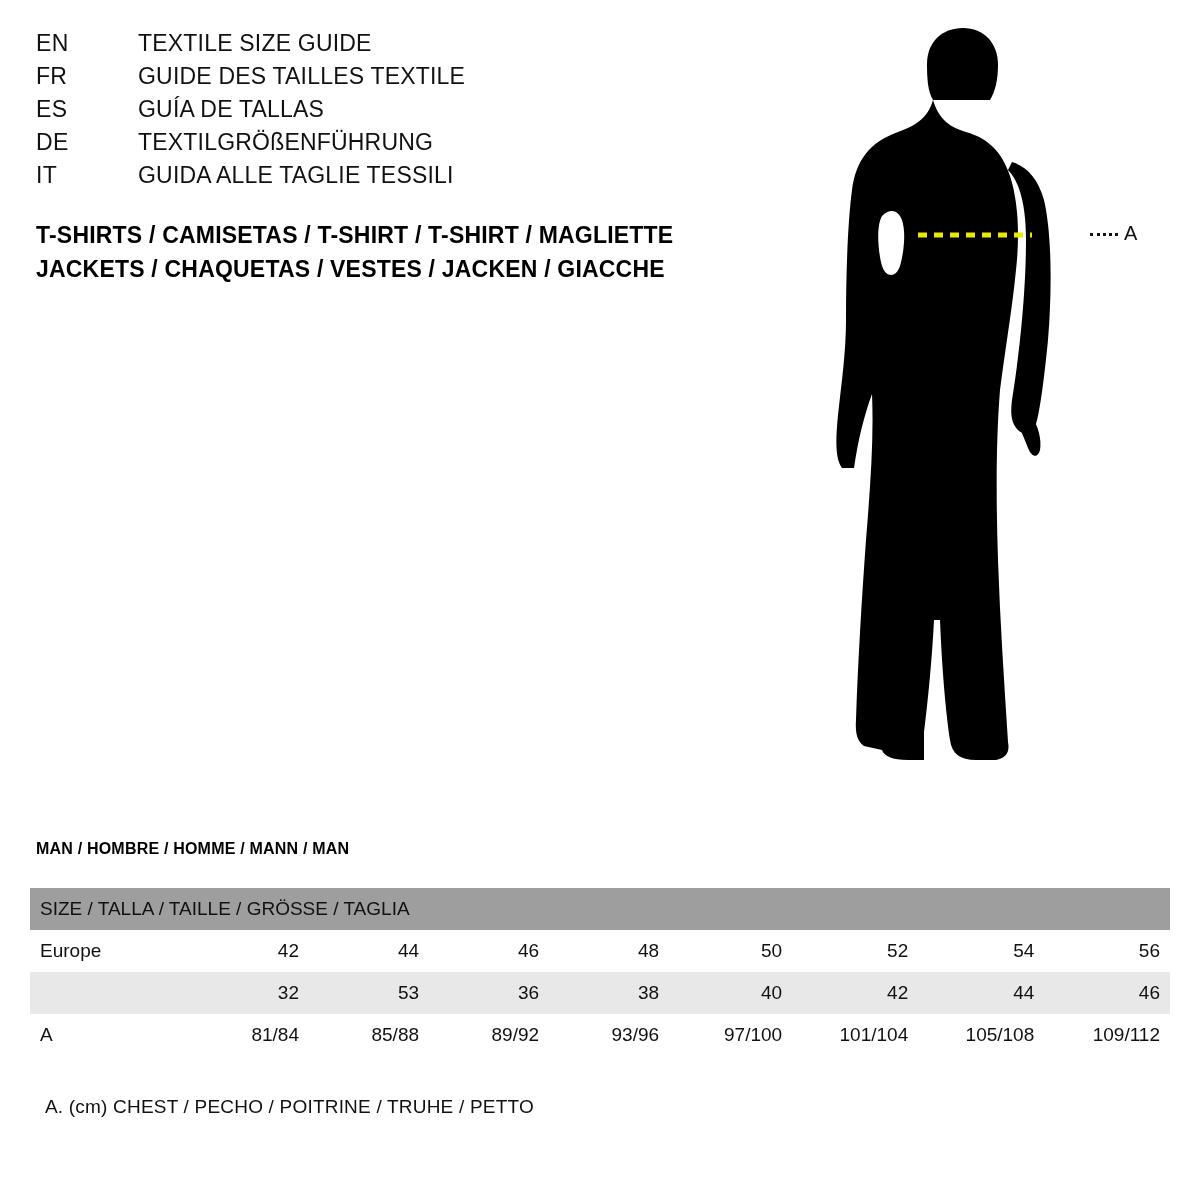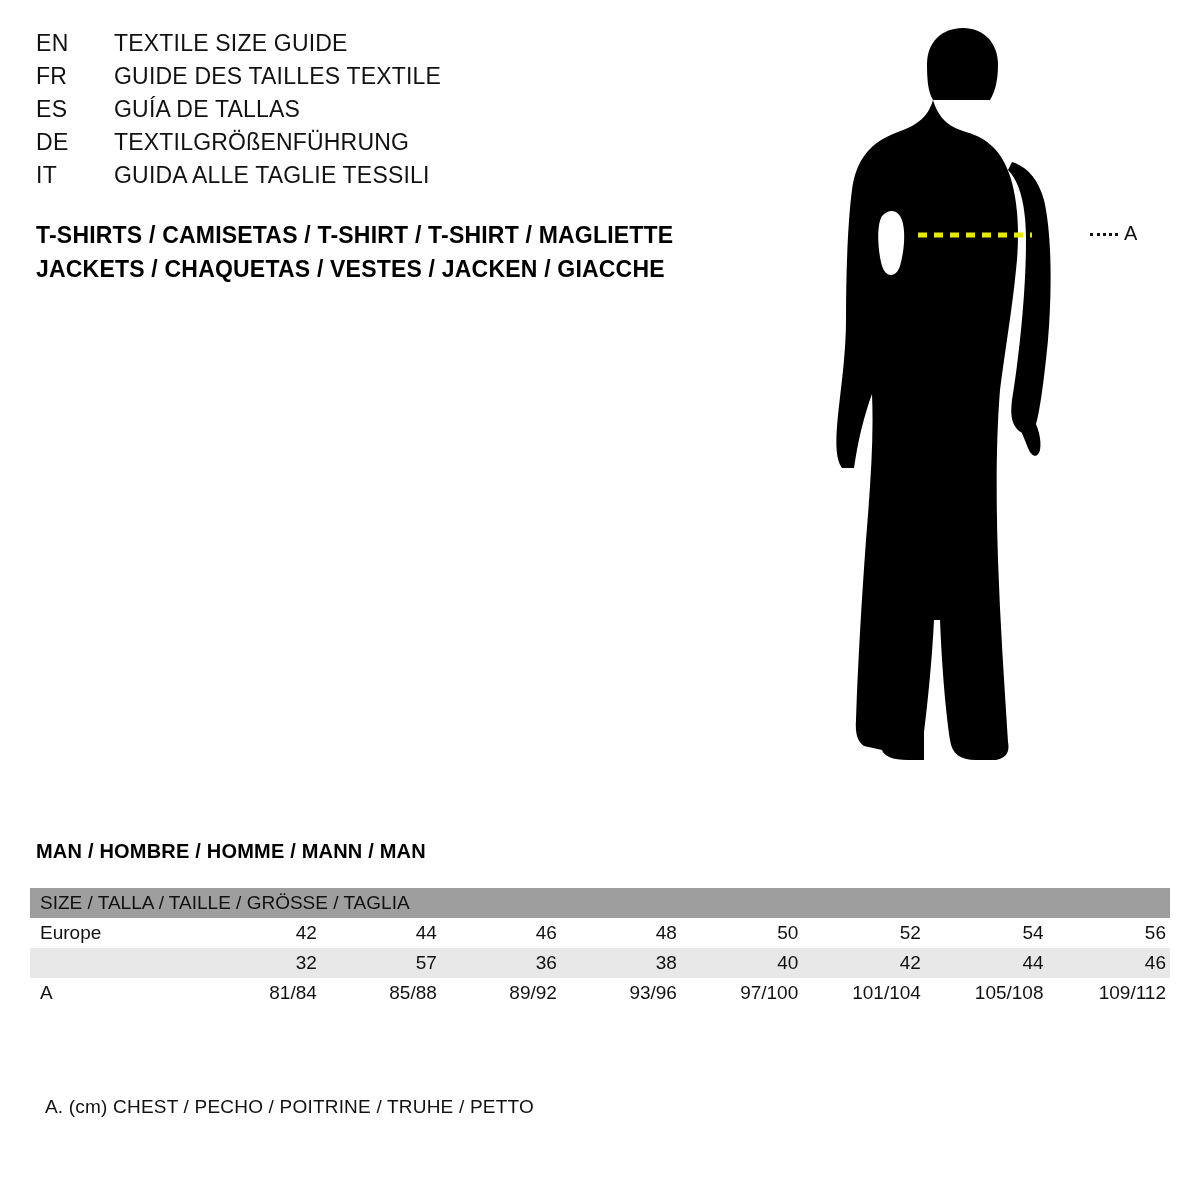--- a/index.html
+++ b/index.html
@@ -32,20 +32,21 @@
     width: 78px;
     font-size: 23px;
     letter-spacing: 0.3px;
     color: #111;
   }
   .lang-text {
     font-size: 23px;
     letter-spacing: 0.2px;
     color: #111;
     white-space: nowrap;
+    margin-left: 24px;
   }
 
   .category-block {
     position: absolute;
     left: 36px;
     top: 218px;
   }
   .category-line {
     font-size: 23px;
     font-weight: bold;
@@ -79,36 +80,36 @@
     width: 28px;
     height: 3px;
     border-top: 3px dotted #111;
   }
 
   
   .man-title {
     position: absolute;
     left: 36px;
     top: 840px;
-    font-size: 20px;
+    font-size: 16px;
     font-weight: bold;
     letter-spacing: 0.2px;
     color: #000;
   }
 
   table.size-table {
     position: absolute;
     left: 30px;
     top: 888px;
     width: 1140px;
     border-collapse: collapse;
     font-size: 19px;
   }
   table.size-table td {
-    padding: 4px;
+    padding: 10px;
     height: 18px;
     vertical-align: middle;
     color: #111;
   }
   .row-head td {
     background: #9e9e9e;
     font-size: 19px;
     color: #0f0f0f;
     height: 32px;
   }
@@ -228,21 +229,21 @@
     <td class="cell-val">50</td>
     <td class="cell-val">52</td>
     <td class="cell-val">54</td>
     <td class="cell-val">56</td>
   </tr>
 
 
   <tr class="row-shade">
     <td class="cell-label"></td>
     <td class="cell-val">32</td>
-    <td class="cell-val">57</td>
+    <td class="cell-val">53</td>
     <td class="cell-val">36</td>
     <td class="cell-val">38</td>
     <td class="cell-val">40</td>
     <td class="cell-val">42</td>
     <td class="cell-val">44</td>
     <td class="cell-val">46</td>
   </tr>
 
   <tr class="row-plain">
     <td class="cell-label">A</td>

